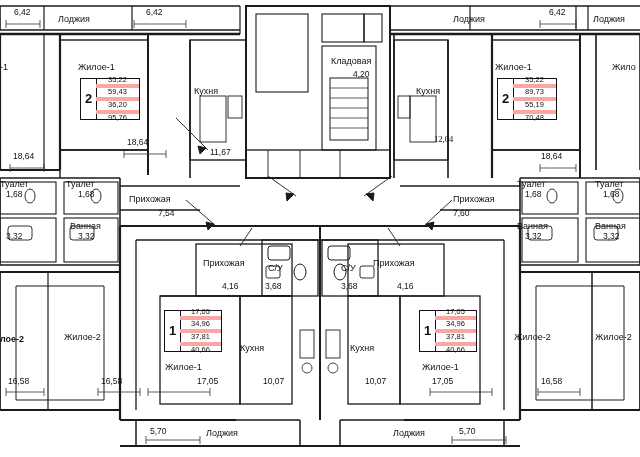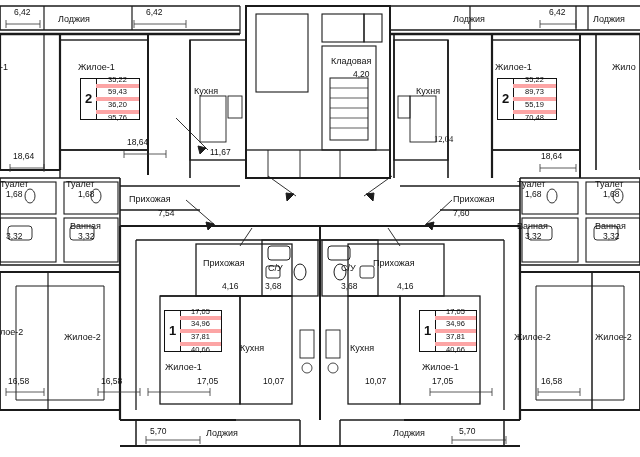--- a/index.html
+++ b/index.html
@@ -268,21 +268,21 @@
   <div class="lbl" style="left:373px;top:258px;">Прихожая</div>
   <div class="lbl" style="left:268px;top:263px;">С/У</div>
   <div class="lbl" style="left:341px;top:263px;">С/У</div>
 
   <div class="dim" style="left:222px;top:282px;">4,16</div>
   <div class="dim" style="left:265px;top:282px;">3,68</div>
   <div class="dim" style="left:341px;top:282px;">3,68</div>
   <div class="dim" style="left:397px;top:282px;">4,16</div>
 
   <div class="lbl" style="left:64px;top:332px;">Жилое-2</div>
-  <div class="lbl" style="left:0px;top:327px;">лое-2</div>
+  <div class="lbl" style="left:0px;top:334px;font-weight:bold;">лое-2</div>
   <div class="lbl" style="left:514px;top:332px;">Жилое-2</div>
   <div class="lbl" style="left:595px;top:332px;">Жилое-2</div>
   <div class="lbl" style="left:240px;top:343px;">Кухня</div>
   <div class="lbl" style="left:350px;top:343px;">Кухня</div>
   <div class="lbl" style="left:165px;top:362px;">Жилое-1</div>
   <div class="lbl" style="left:422px;top:362px;">Жилое-1</div>
 
   <div class="dim" style="left:197px;top:377px;">17,05</div>
   <div class="dim" style="left:263px;top:377px;">10,07</div>
   <div class="dim" style="left:365px;top:377px;">10,07</div>

